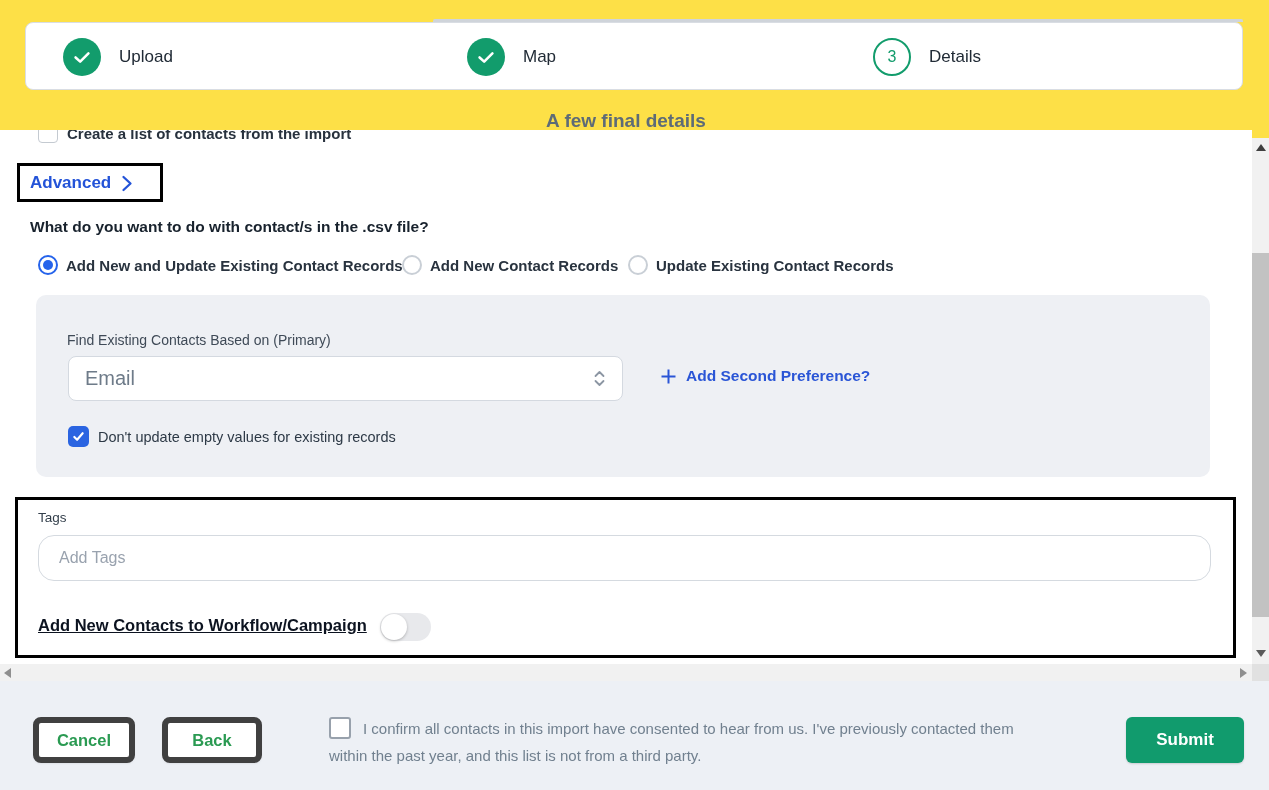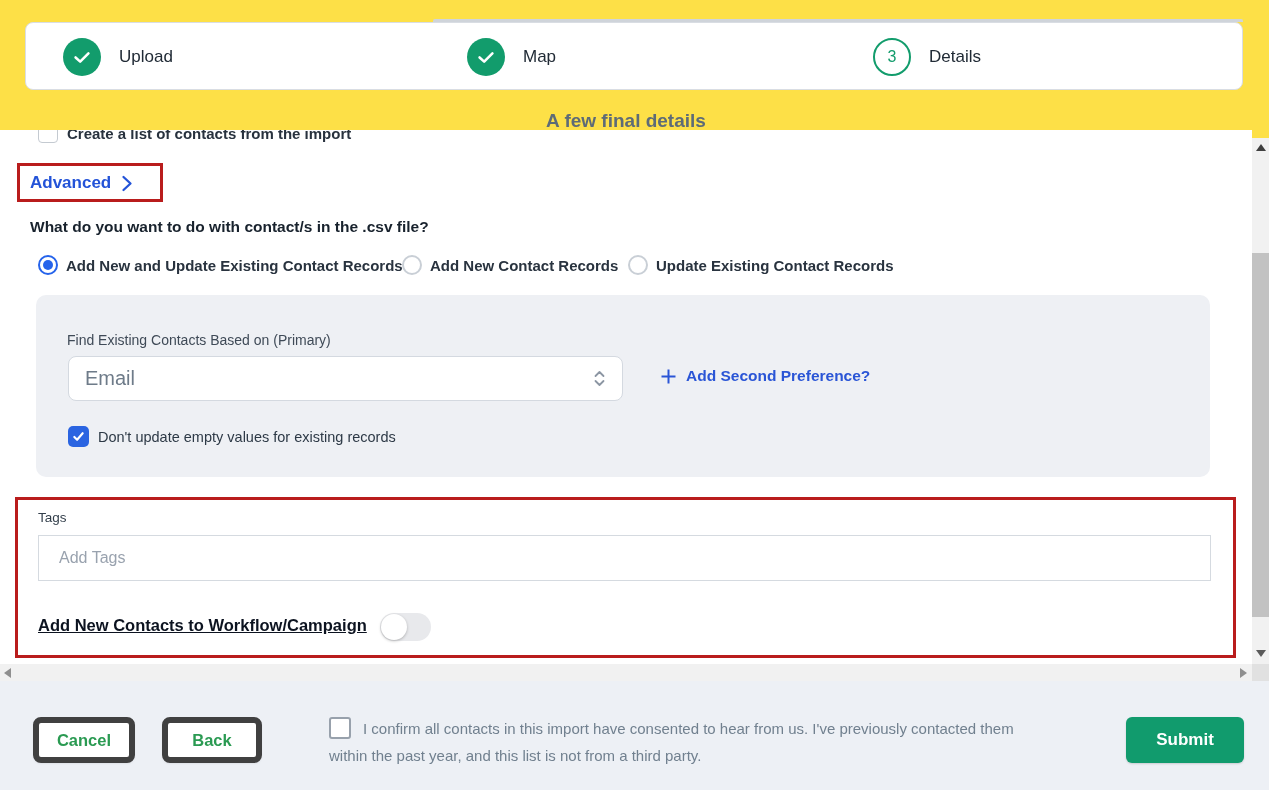--- a/index.html
+++ b/index.html
@@ -26,21 +26,21 @@
   
   .viewport { position:absolute; left:0; top:130px; width:1252px; height:534px; overflow:hidden; background:#fff; }
   .abs { position:absolute; }
 
   
   .cut-row { left:38px; top:-7px; display:flex; align-items:center; gap:9px; }
   .sq-checkbox { width:20px; height:20px; border:1px solid #c4cad1; border-radius:4px; background:#fff; flex:0 0 auto; }
   .cut-row .lbl { font-size:15px; font-weight:600; color:#28323e; }
 
   
-  .annot { border:3px solid #b91c1c; }
+  .annot { border:3px solid #000000; }
   .advanced-box { left:17px; top:33px; width:146px; height:39px; display:flex; align-items:center; padding-left:10px; cursor:pointer; }
   .advanced-text { font-size:17px; font-weight:700; color:#2353d8; }
   .advanced-box svg { margin-left:10px; margin-top:1px; }
 
   .question { left:30px; top:88px; font-size:15.5px; font-weight:700; color:#18222d; }
 
   
   .radio-row { left:0; top:125px; width:1252px; height:22px; }
   .radio { position:absolute; width:20px; height:20px; border-radius:50%; background:#fff; border:2px solid #c9cfd6; cursor:pointer; }
   .radio.sel { border-color:#2563eb; }
@@ -56,21 +56,21 @@
   .select .unfold { margin-left:auto; }
   .add-link { left:660px; top:237px; display:flex; align-items:center; gap:9px; cursor:pointer;
     font-size:15.5px; font-weight:600; color:#2a55d6; }
   .chk-blue { left:68px; top:296px; width:21px; height:21px; background:#2a64e1; border-radius:5px;
     display:flex; align-items:center; justify-content:center; cursor:pointer; }
   .chk-blue-lbl { left:98px; top:299px; font-size:14.5px; font-weight:500; color:#2d3946; }
 
   
   .tags-box { left:15px; top:367px; width:1221px; height:161px; }
   .tags-label { left:38px; top:380px; font-size:13.5px; font-weight:500; color:#333f4b; }
-  .tags-input { left:38px; top:405px; width:1173px; height:46px; border:1px solid #d5dae0; border-radius:0;
+  .tags-input { left:38px; top:405px; width:1173px; height:46px; border:1px solid #d5dae0; border-radius:16px;
     padding:0 20px; font-size:16px; font-family:"Liberation Sans",sans-serif; color:#333; outline:none; }
   .tags-input::placeholder { color:#99a2ae; }
   .toggle-label { left:38px; top:486px; font-size:16.5px; font-weight:700; color:#0c1320;text-decoration:underline; }
   .toggle { left:380px; top:483px; width:51px; height:28px; background:#e8e9ec; border-radius:14px; cursor:pointer; }
   .toggle-knob { position:absolute; left:1px; top:1px; width:26px; height:26px; border-radius:50%;
     background:#fff; box-shadow:0 1px 3px rgba(0,0,0,.25); }
 
   
   .hscroll { position:absolute; left:0; top:664px; width:1252px; height:17px; background:#f1f1f1; }
   .vscroll { position:absolute; left:1252px; top:138px; width:17px; height:526px; background:#f1f1f1; }

